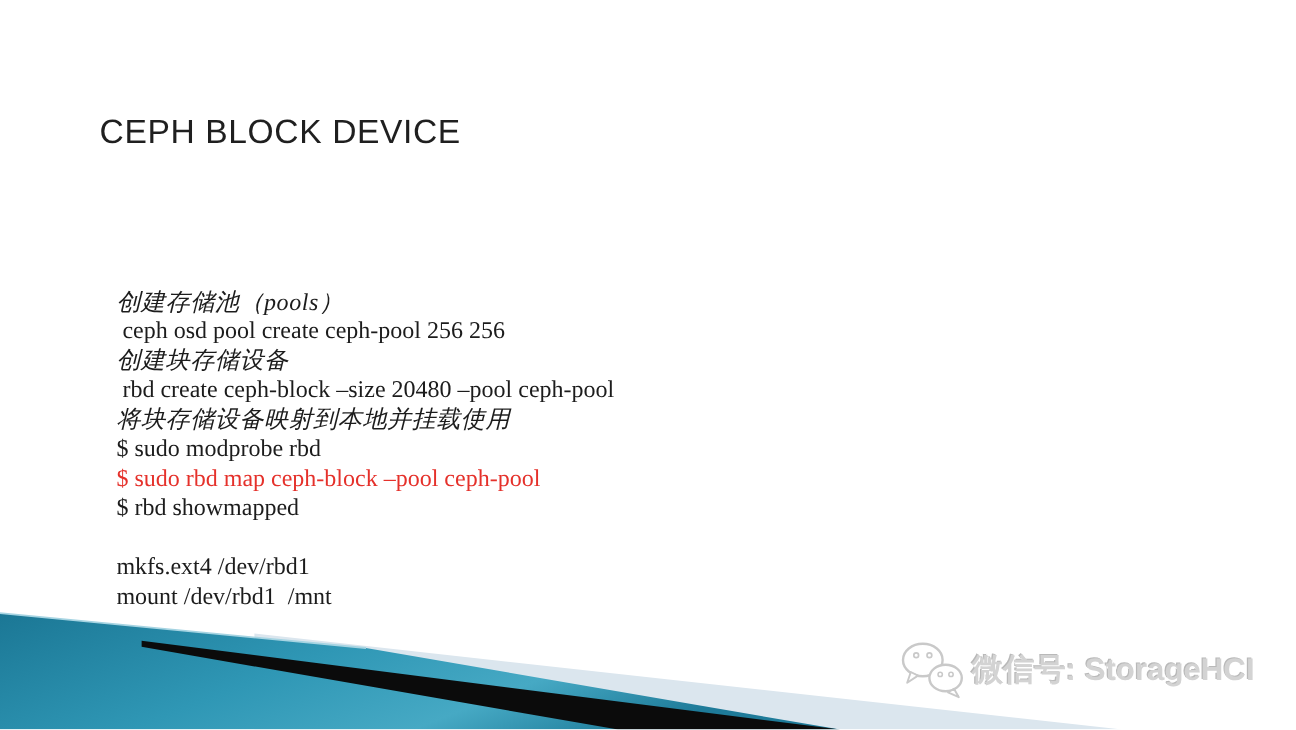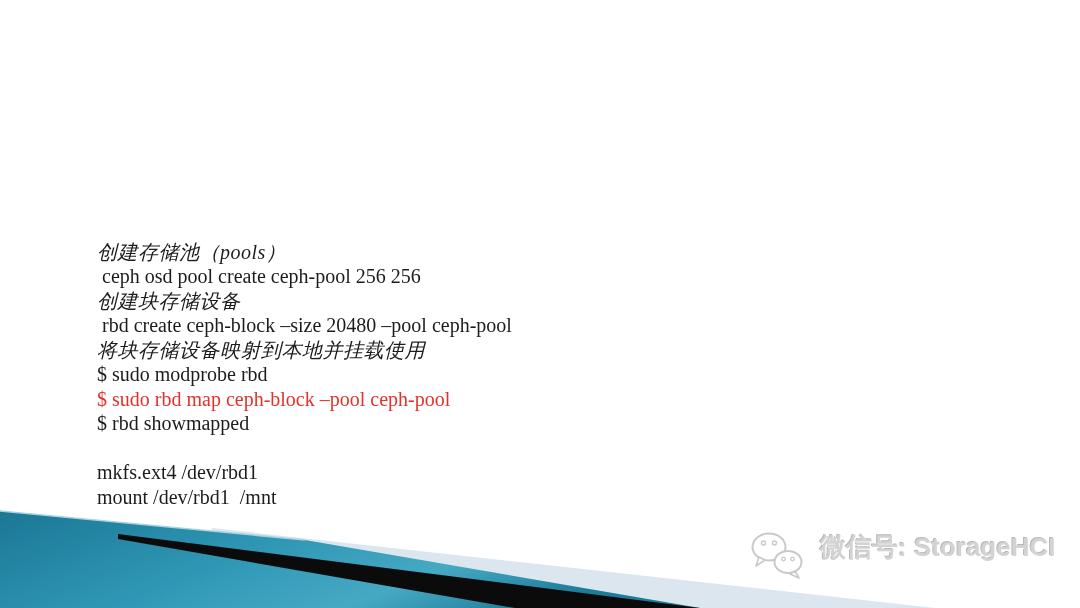--- a/index.html
+++ b/index.html
@@ -42,37 +42,38 @@
     position: absolute;
     left: 0; bottom: 0;
     width: 1080px; height: 100px;
     display: block;
   }
   .watermark {
     position: absolute;
     left: 750px; top: 530px;
     width: 310px; height: 56px;
     display: flex;
-    align-items: flex-start;
-    gap: 16px;
+    align-items: center;
+    gap: 6px;
   }
   .wm-icon { flex: 0 0 auto; }
   .wm-text {
     font-size: 26px;
     font-weight: bold;
     color: #d3d3d3;
     text-shadow: 1px 1px 0 #ffffff, -1px -1px 0 #b9b9b9;
     white-space: pre;
   }
 </style>
 </head>
 <body>
 
 <div class="slide">
 
+  <div class="slide-title">CEPH BLOCK DEVICE</div>
 
   <div class="body-lines">
     
   <div class="line heading-zh">创建存储池（pools）</div><div class="line code"> ceph osd pool create ceph-pool 256 256</div><div class="line heading-zh">创建块存储设备</div><div class="line code"> rbd create ceph-block –size 20480 –pool ceph-pool</div><div class="line heading-zh">将块存储设备映射到本地并挂载使用</div><div class="line code">$ sudo modprobe rbd</div><div class="line code-red" style="color: rgb(229, 49, 43);">$ sudo rbd map ceph-block –pool ceph-pool</div><div class="line code">$ rbd showmapped</div><div class="line blank">&nbsp;</div><div class="line code">mkfs.ext4 /dev/rbd1</div><div class="line code">mount /dev/rbd1  /mnt</div></div>
 
   <svg class="swoosh" viewBox="0 0 1080 100" preserveAspectRatio="none">
     <defs>
       <linearGradient id="tealGrad" x1="0" y1="0" x2="1" y2="0.35">
         <stop offset="0" stop-color="#1b7795"></stop>
         <stop offset="0.45" stop-color="#2f97b5"></stop>

